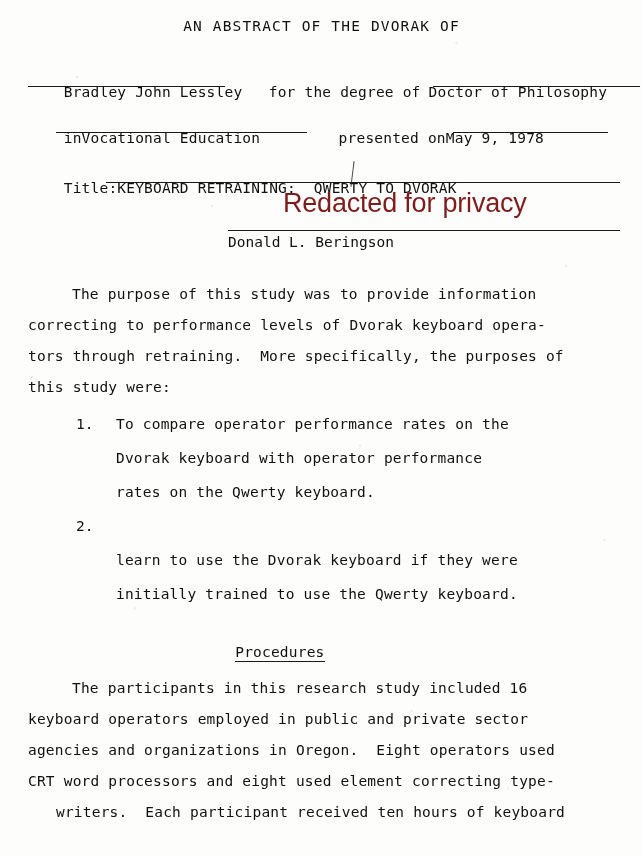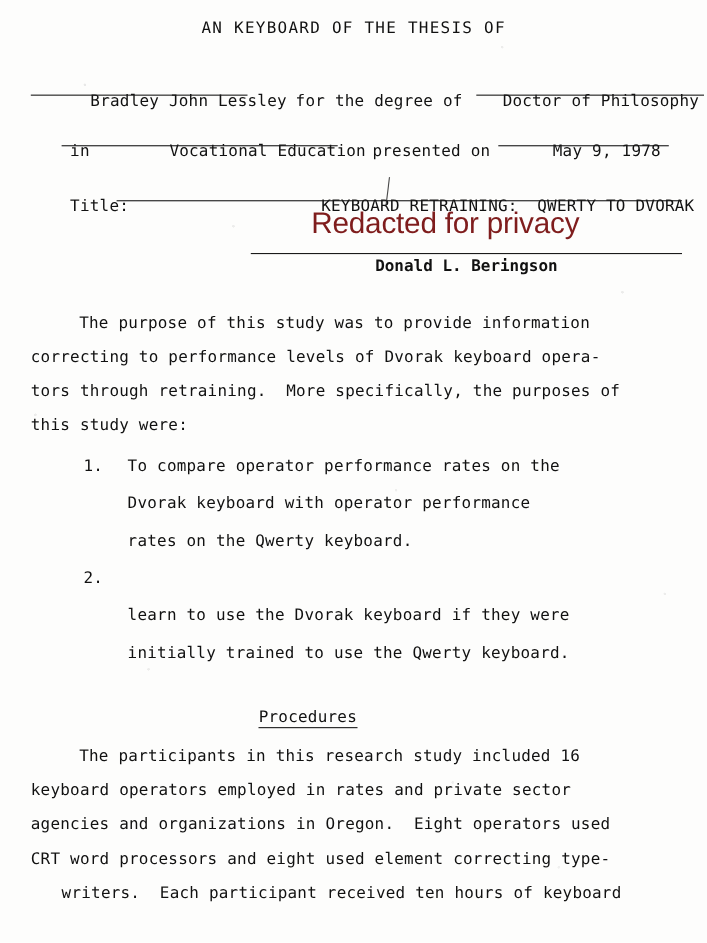--- a/index.html
+++ b/index.html
@@ -52,21 +52,21 @@
 
   
   .form-row { font-size: 14.5px; letter-spacing: .2px; }
   .row-degree { top: 68px;  left: 28px; }
   .row-field  { top: 114px; left: 28px; }
   .row-title  { top: 164px; left: 28px; }
   .row-appr   { top: 214px; left: 28px; }
 
   .fill {
     display: inline-block;
-    text-align: right;
+    text-align: left;
     vertical-align: baseline;
   }
   .rule {
     position: absolute;
     height: 0;
     border-bottom: 1.3px solid #1a1a1a;
   }
 
   
   .redaction {
@@ -74,23 +74,22 @@
     left: 283px;
     font-family: "Liberation Sans", "DejaVu Sans", sans-serif;
     font-size: 27px;
     letter-spacing: -0.2px;
     color: #7f1d1d;
   }
 
   
   .sig-name {
     top: 234px; left: 228px; width: 392px;
-    text-align: center;
+    text-align: left;
     font-size: 14.5px;
-    font-weight: bold;
   }
 
   
   .body-line {
     left: 28px;
     font-size: 14.5px;
     letter-spacing: .2px;
   }
   .body-line.indent { left: 72px; }
 
@@ -118,21 +117,21 @@
     background: #2b2b2b;
     transform: rotate(7deg);
     opacity: .85;
   }
 </style>
 </head>
 <body>
 
 <div class="page">
 
-  <div class="ln doc-heading">AN KEYBOARD OF THE THESIS OF</div>
+  <div class="ln doc-heading">AN ABSTRACT OF THE DVORAK OF</div>
 
   <div class="ln form-row row-degree">
     <span class="fill" style="width:197px;">Bradley John Lessley</span><span style="margin:0 8px;">for the degree of</span><span class="fill" style="width:207px;">Doctor of Philosophy</span>
   </div>
   <div class="rule" style="top:86px; left:28px; width:197px;"></div>
   <div class="rule" style="top:86px; left:433px; width:207px;"></div>
 
   <div class="ln form-row row-field">
     <span>in</span><span class="fill" style="width:251px;">Vocational Education</span><span style="margin-left:6px;">presented on</span><span class="fill" style="width:155px;">May 9, 1978</span>
   </div>
@@ -162,18 +161,18 @@
 
   <div class="ln list-num" style="top:518px;">2.</div>
   <div class="ln list-text" style="top:552px;">learn to use the Dvorak keyboard if they were</div>
   <div class="ln list-text" style="top:586px;">initially trained to use the Qwerty keyboard.</div>
 
   <div class="ln section-heading">
     <span>Procedures</span>
   </div>
 
   <div class="ln body-line indent" style="top:680px;">The participants in this research study included 16</div>
-  <div class="ln body-line" style="top:711px;">keyboard operators employed in rates and private sector</div>
+  <div class="ln body-line" style="top:711px;">keyboard operators employed in public and private sector</div>
   <div class="ln body-line" style="top:742px;">agencies and organizations in Oregon.  Eight operators used</div>
   <div class="ln body-line" style="top:773px;">CRT word processors and eight used element correcting type-</div>
   <div class="ln body-line" style="top:804px;margin-left:28px;">writers.  Each participant received ten hours of keyboard</div>
 
 </div>
 
 </body></html>

